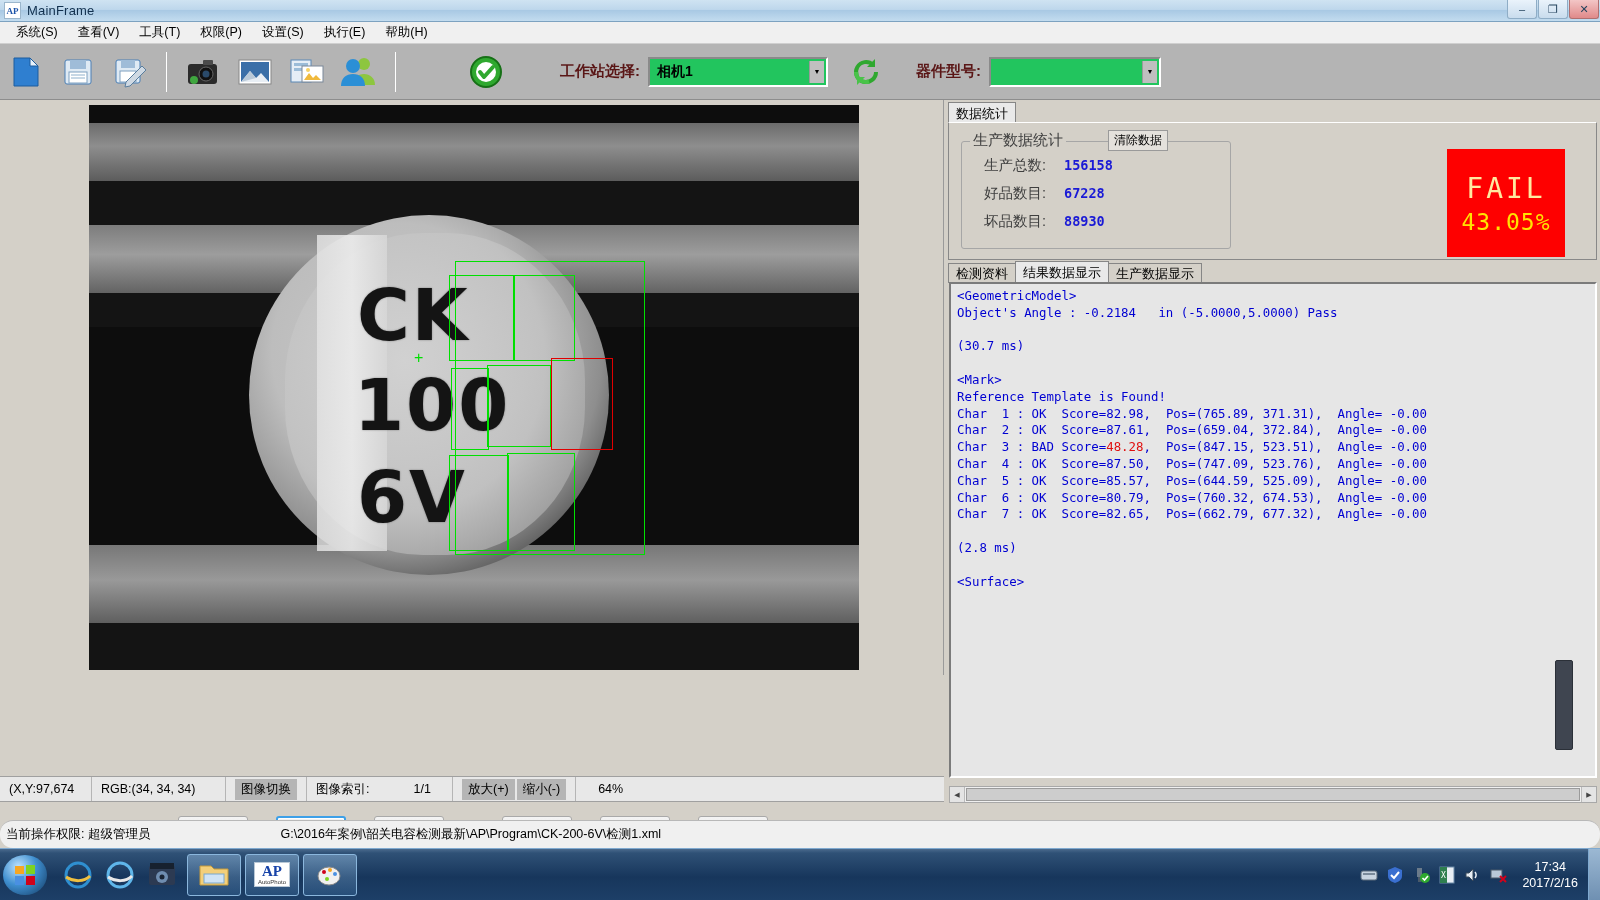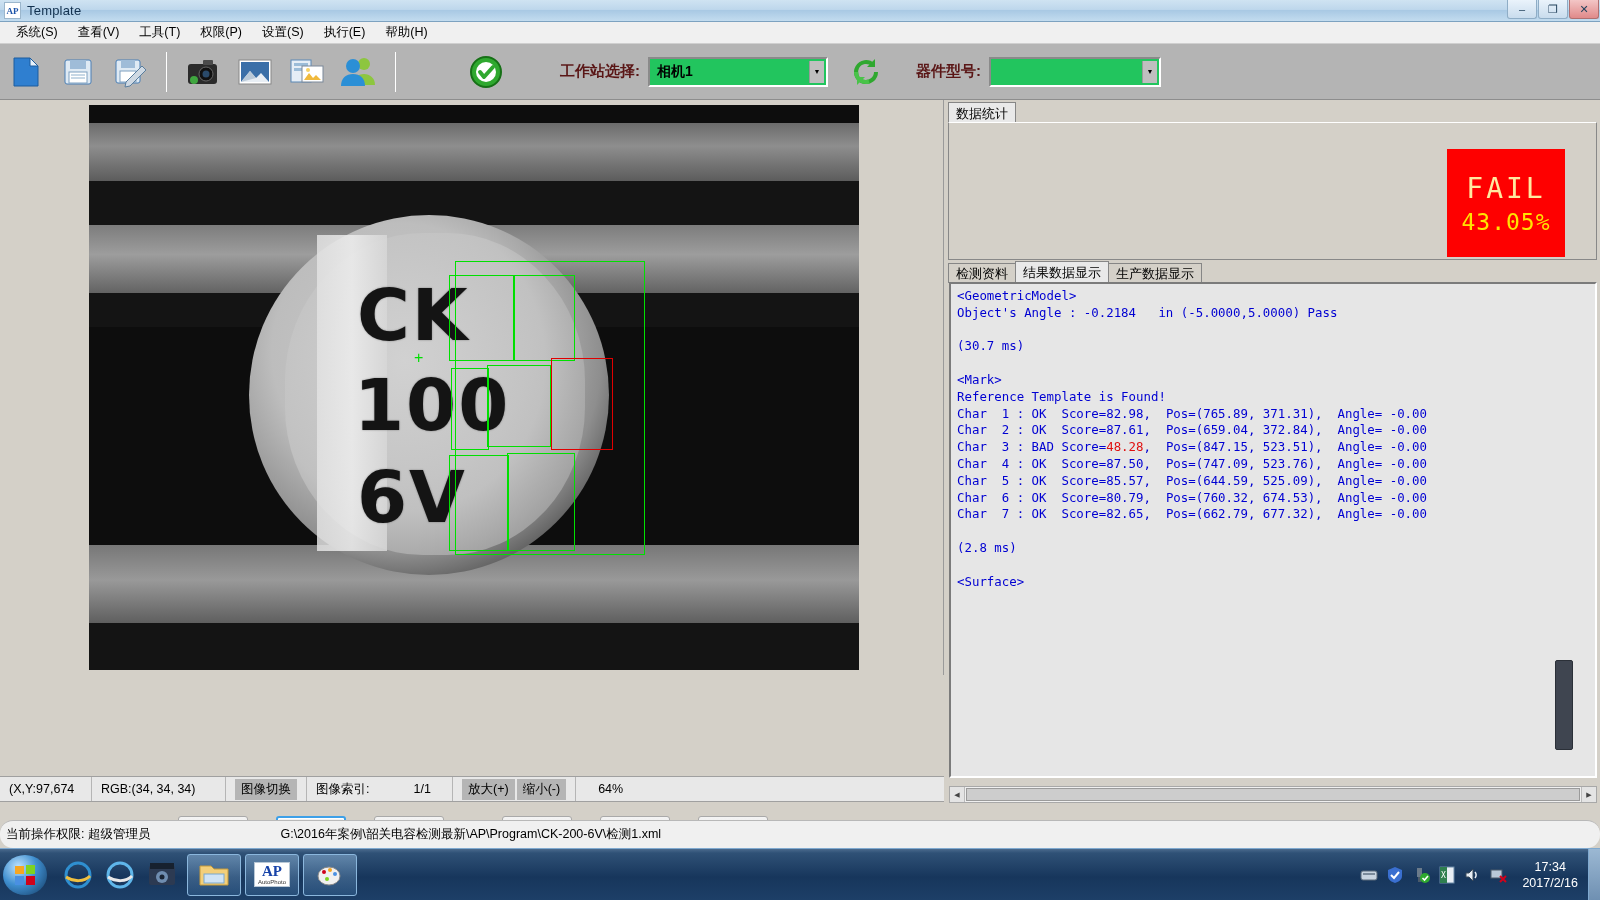--- a/index.html
+++ b/index.html
@@ -222,21 +222,21 @@
     background:#3f4550; border:1px solid #2b3038; border-radius:2px;
   }
 </style>
 </head>
 <body>
 
 <div class="app">
 
   <div class="titlebar">
     <div class="title-icon">AP</div>
-    <div class="title-text">Template</div>
+    <div class="title-text">MainFrame</div>
     <div class="win-btns">
       <div class="win-btn">–</div>
       <div class="win-btn">❐</div>
       <div class="win-btn close">✕</div>
     </div>
   </div>
 
   <div class="menubar">
     <div class="menu-item">系统(S)</div>
     <div class="menu-item">查看(V)</div>
@@ -390,20 +390,36 @@
       <div class="act-btn" style="left:698px">下一张</div>
     </div>
   </div>
 
   <div class="right-panel">
     <div class="tabstrip">
       <div class="tab active">数据统计</div>
     </div>
 
     <div class="stat-frame">
+      <div class="group" style="left:12px;top:18px;width:270px;height:108px">
+        <div class="group-title">生产数据统计</div>
+        <div class="clear-btn" style="left:146px">清除数据</div>
+        <div class="kv" style="left:22px;top:14px">
+          <span>生产总数:</span>
+          <span class="v" style="margin-left:14px">156158</span>
+        </div>
+        <div class="kv" style="left:22px;top:42px">
+          <span>好品数目:</span>
+          <span class="v" style="margin-left:14px">67228</span>
+        </div>
+        <div class="kv" style="left:22px;top:70px">
+          <span>坏品数目:</span>
+          <span class="v" style="margin-left:14px">88930</span>
+        </div>
+      </div>
 
 
       <div class="fail-box">
         <div class="fail-word">FAIL</div>
         <div class="fail-pct">43.05%</div>
       </div>
     </div>
 
     <div class="res-tabstrip">
       <div class="tab">检测资料</div>

